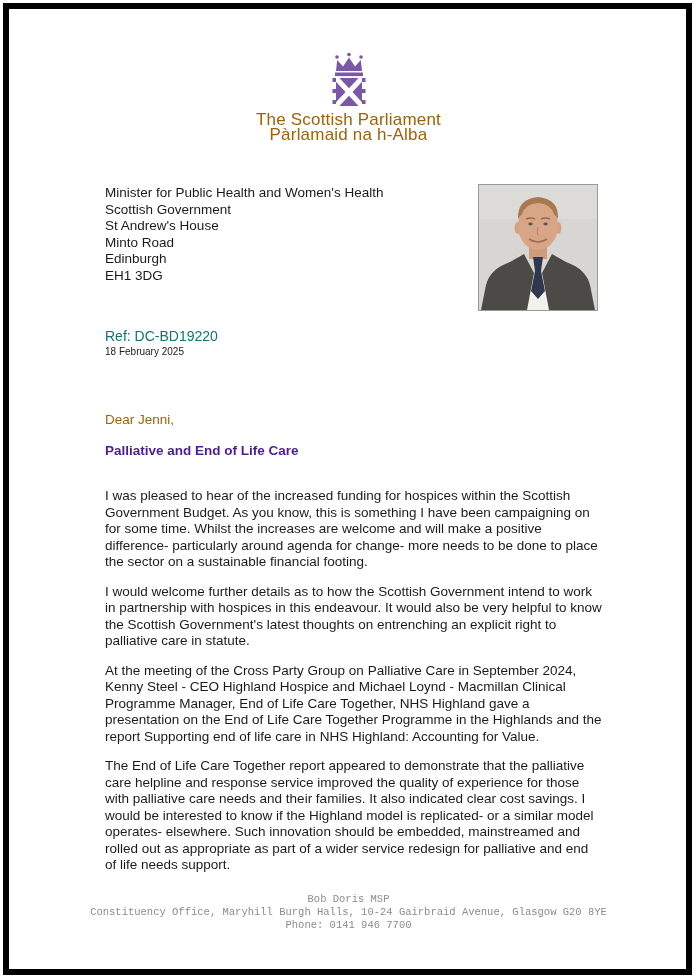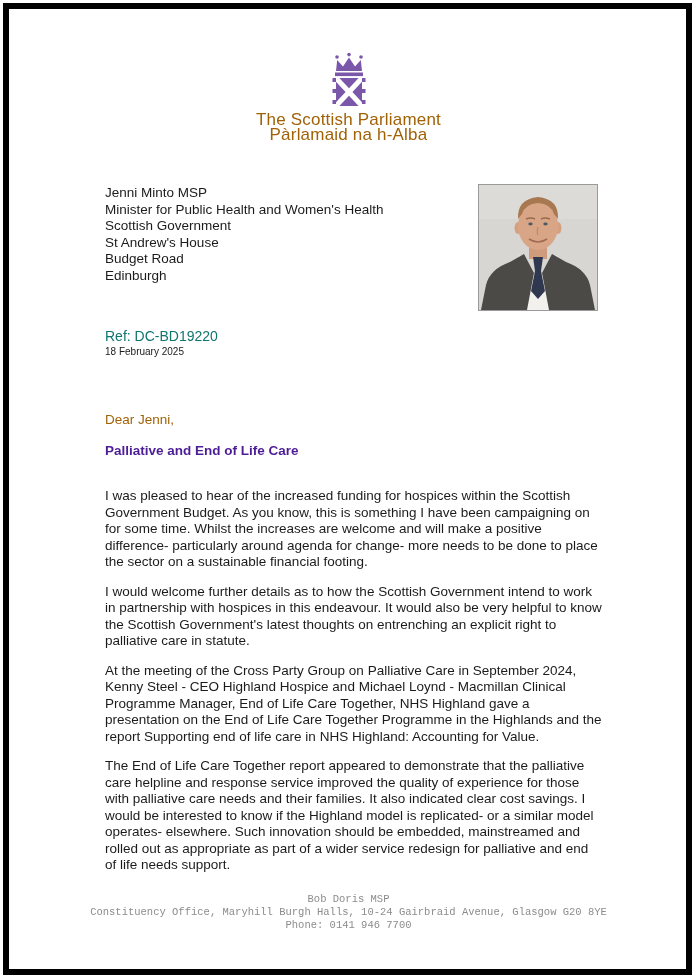--- a/index.html
+++ b/index.html
@@ -92,26 +92,26 @@
       <g clip-path="url(#flagclip)" stroke="#ffffff" stroke-width="5">
         <line x1="7" y1="26" x2="33" y2="54"></line>
         <line x1="33" y1="26" x2="7" y2="54"></line>
       </g>
     </svg>
     <div class="logo-title">The Scottish Parliament</div>
     <div class="logo-subtitle">Pàrlamaid na h-Alba</div>
   </div>
 
   <div class="recipient">
-    <div>Jenni Minto MSP</div>
     <div>Minister for Public Health and Women's Health</div>
     <div>Scottish Government</div>
     <div>St Andrew's House</div>
-    <div>Budget Road</div>
+    <div>Minto Road</div>
     <div>Edinburgh</div>
+    <div>EH1 3DG</div>
   </div>
 
   <div class="photo">
     <svg width="118" height="125" viewBox="0 0 118 125" aria-hidden="true">
       <rect x="0" y="0" width="118" height="125" fill="#d8d6d3"></rect>
       <rect x="0" y="0" width="118" height="34" fill="#dddbd8"></rect>
 
       <rect x="50" y="56" width="18" height="18" fill="#cf9b7d"></rect>
 
       <polygon points="40,70 59,94 78,70 82,125 36,125" fill="#f2f1ee"></polygon>

